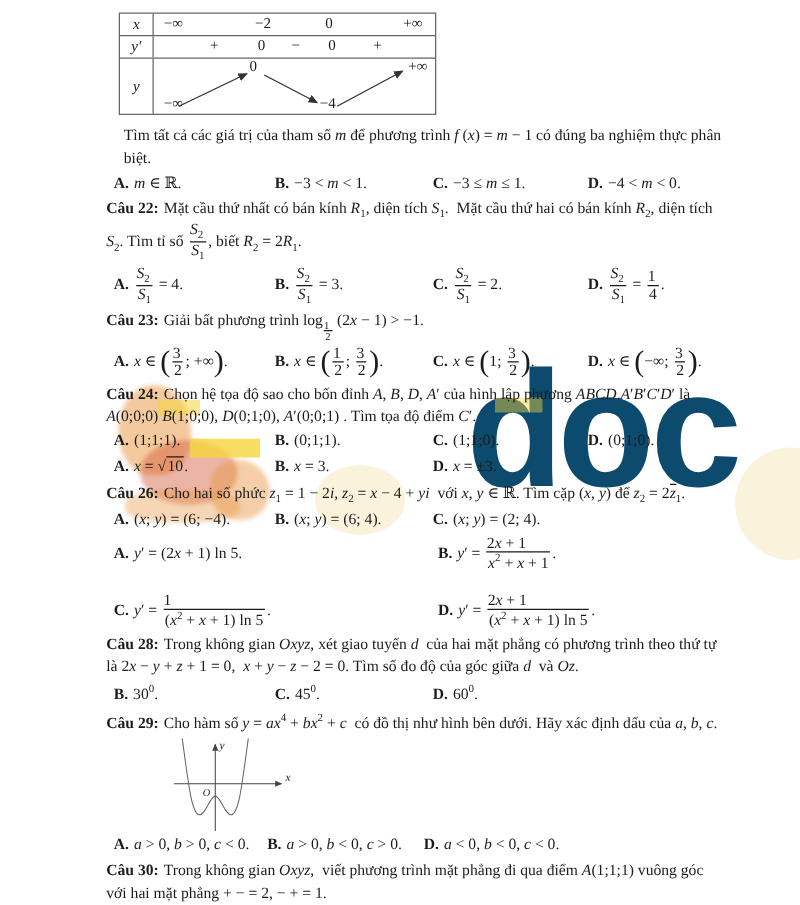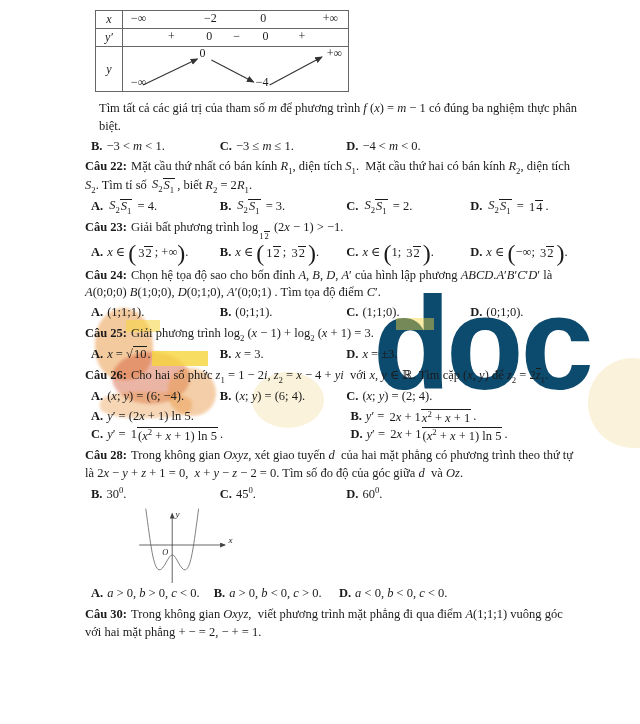--- a/index.html
+++ b/index.html
@@ -14,24 +14,24 @@
     font-size:132px;color:#0c4a6e;letter-spacing:-6px;line-height:1;}
   .wm-blob{border-radius:50%;}
   
   .content{position:relative;z-index:1;padding:8px 58px 0 85px;}
   p{margin:0;}
   .q{margin-top:3px;}
   .qnum{font-weight:bold;margin-right:4px;}
   .qindent{padding-left:14px;}
   .opts{display:grid;grid-template-columns:1.06fr 1.04fr 1.02fr 0.92fr;align-items:center;
     padding-left:6px;margin:2px 0 2px 0;}
-  .opts.c2{grid-template-columns:1.12fr 1fr;row-gap:0;}
+  .opts.c2{grid-template-columns:1.12fr 1fr;row-gap:16px;}
   .opt b{margin-right:4px;}
   
-  .frac{display:inline-flex;align-items:center;vertical-align:middle;
+  .frac{display:inline-flex;flex-direction:column;align-items:flex-start;vertical-align:middle;
     line-height:1.08;margin:0 2px;text-align:center;}
   .frac .den{border-top:1px solid #1b1b1b;padding:0 1px;}
   .frac.tiny{font-size:8.5px;line-height:1;margin:0 1px;}
   .fsub{vertical-align:-7px;}
   .bp{font-size:24px;line-height:0.85;vertical-align:middle;font-weight:400;}
   .sqrt{white-space:nowrap;}
   .sqrt .rad{border-top:1px solid #1b1b1b;padding:0 1px;}
   .ovl{display:inline-block;border-top:1px solid #1b1b1b;line-height:1.05;}
   sub,sup{font-size:70%;}
   
@@ -102,20 +102,21 @@
           <span class="pv" style="left:34%;top:-2px">0</span>
           <span class="pv" style="left:59%;bottom:0">−4</span>
           <span class="pv" style="right:6px;top:-2px">+∞</span>
         </div>
       </div>
     </div>
 
     <div class="q">
       <p class="qindent"><span>Tìm tất cả các giá trị của tham số <i>m</i> để phương trình <i>f</i> (<i>x</i>) = <i>m</i> − 1 có đúng ba nghiệm thực phân biệt.</span></p>
       <div class="opts">
+        <span class="opt"><b>A.</b><span><i>m</i> ∈ ℝ.</span></span>
         <span class="opt"><b>B.</b><span>−3 &lt; <i>m</i> &lt; 1.</span></span>
         <span class="opt"><b>C.</b><span>−3 ≤ <i>m</i> ≤ 1.</span></span>
         <span class="opt"><b>D.</b><span>−4 &lt; <i>m</i> &lt; 0.</span></span>
       </div>
     </div>
 
     <div class="q">
       <p><b class="qnum">Câu 22:</b><span>Mặt cầu thứ nhất có bán kính <i>R</i><sub>1</sub>, diện tích <i>S</i><sub>1</sub>.&nbsp; Mặt cầu thứ hai có bán kính <i>R</i><sub>2</sub>, diện tích <i>S</i><sub>2</sub>. Tìm tỉ số <span class="frac">
               <span class="num"><i>S</i><sub>2</sub></span>
               <span class="den"><i>S</i><sub>1</sub></span>
@@ -175,21 +176,20 @@
       <p><b class="qnum">Câu 24:</b><span>Chọn hệ tọa độ sao cho bốn đỉnh <i>A</i>, <i>B</i>, <i>D</i>, <i>A</i>′ của hình lập phương <i>ABCD</i>.<i>A</i>′<i>B</i>′<i>C</i>′<i>D</i>′ là <i>A</i>(0;0;0) <i>B</i>(1;0;0), <i>D</i>(0;1;0), <i>A</i>′(0;0;1) . Tìm tọa độ điểm <i>C</i>′.</span></p>
       <div class="opts">
         <span class="opt"><b>A.</b><span>(1;1;1).</span></span>
         <span class="opt"><b>B.</b><span>(0;1;1).</span></span>
         <span class="opt"><b>C.</b><span>(1;1;0).</span></span>
         <span class="opt"><b>D.</b><span>(0;1;0).</span></span>
       </div>
     </div>
 
     <div class="q">
-      <p><b class="qnum">Câu 25:</b><span>Giải phương trình log<sub>2</sub> (<i>x</i> − 1) + log<sub>2</sub> (<i>x</i> + 1) = 3.</span></p>
       <div class="opts">
         <span class="opt"><b>A.</b><span><i>x</i> = <span class="sqrt">√<span class="rad">10</span></span>.</span></span>
         <span class="opt"><b>B.</b><span><i>x</i> = 3.</span></span>
         <span class="opt"><b>D.</b><span><i>x</i> = ±3.</span></span>
       </div>
     </div>
 
     <div class="q">
       <p><b class="qnum">Câu 26:</b><span>Cho hai số phức <i>z</i><sub>1</sub> = 1 − 2<i>i</i>, <i>z</i><sub>2</sub> = <i>x</i> − 4 + <i>yi</i>&nbsp; với <i>x</i>, <i>y</i> ∈ ℝ. Tìm cặp (<i>x</i>, <i>y</i>) để <i>z</i><sub>2</sub> = 2<span class="ovl"><i>z</i></span><sub>1</sub>.</span></p>
       <div class="opts">
@@ -220,20 +220,21 @@
     <div class="q">
       <p><b class="qnum">Câu 28:</b><span>Trong không gian <i>Oxyz</i>, xét giao tuyến <i>d</i>&nbsp; của hai mặt phẳng có phương trình theo thứ tự là 2<i>x</i> − <i>y</i> + <i>z</i> + 1 = 0,&nbsp; <i>x</i> + <i>y</i> − <i>z</i> − 2 = 0. Tìm số đo độ của góc giữa <i>d</i>&nbsp; và <i>Oz</i>.</span></p>
       <div class="opts">
         <span class="opt"><b>B.</b><span>30<sup>0</sup>.</span></span>
         <span class="opt"><b>C.</b><span>45<sup>0</sup>.</span></span>
         <span class="opt"><b>D.</b><span>60<sup>0</sup>.</span></span>
       </div>
     </div>
 
     <div class="q">
+      <p><b class="qnum">Câu 29:</b><span>Cho hàm số <i>y</i> = <i>ax</i><sup>4</sup> + <i>bx</i><sup>2</sup> + <i>c</i>&nbsp; có đồ thị như hình bên dưới. Hãy xác định dấu của <i>a</i>, <i>b</i>, <i>c</i>.</span></p>
       <svg class="graph" width="150" height="76" viewBox="0 0 150 92">
         <defs>
           <marker id="gah" markerWidth="8" markerHeight="8" refX="6" refY="3" orient="auto">
             <path d="M0,0 L7,3 L0,6 Z" fill="#444"></path>
           </marker>
         </defs>
         <line x1="28" y1="46" x2="132" y2="46" stroke="#444" stroke-width="1" marker-end="url(#gah)"></line>
         <line x1="68" y1="92" x2="68" y2="8" stroke="#444" stroke-width="1" marker-end="url(#gah)"></line>
         <path d="M36,2 C42,46 45,74 52,76 C58,77.5 63,58 68,58 C73,58 78,77.5 84,76 C91,74 94,46 100,2" fill="none" stroke="#666" stroke-width="1"></path>
         <text x="136" y="43" font-size="11" font-style="italic" fill="#1b1b1b">x</text>

